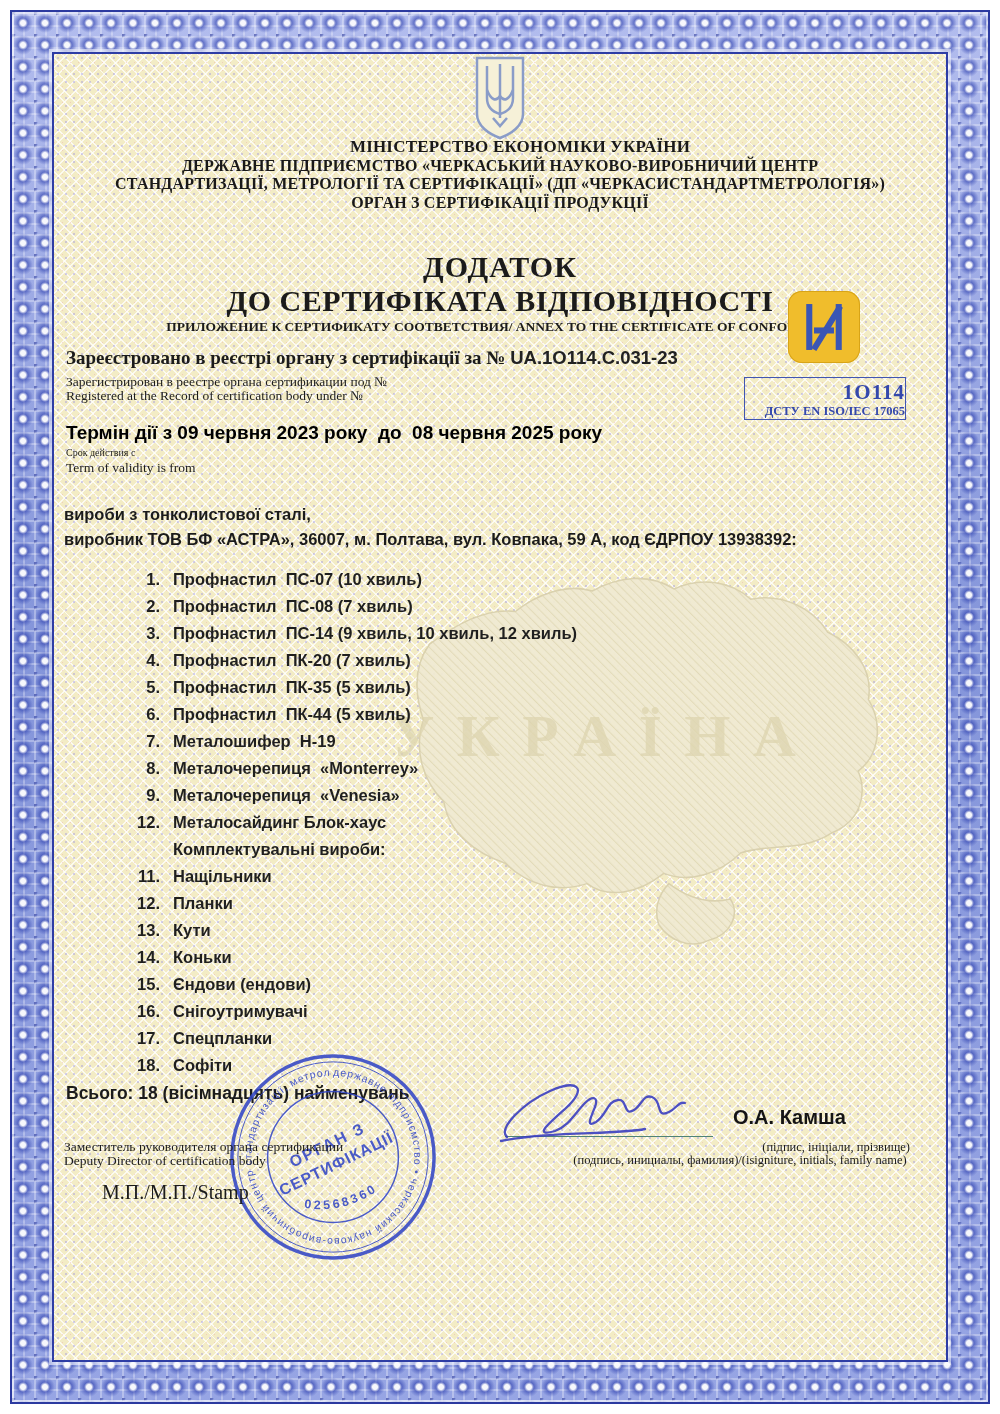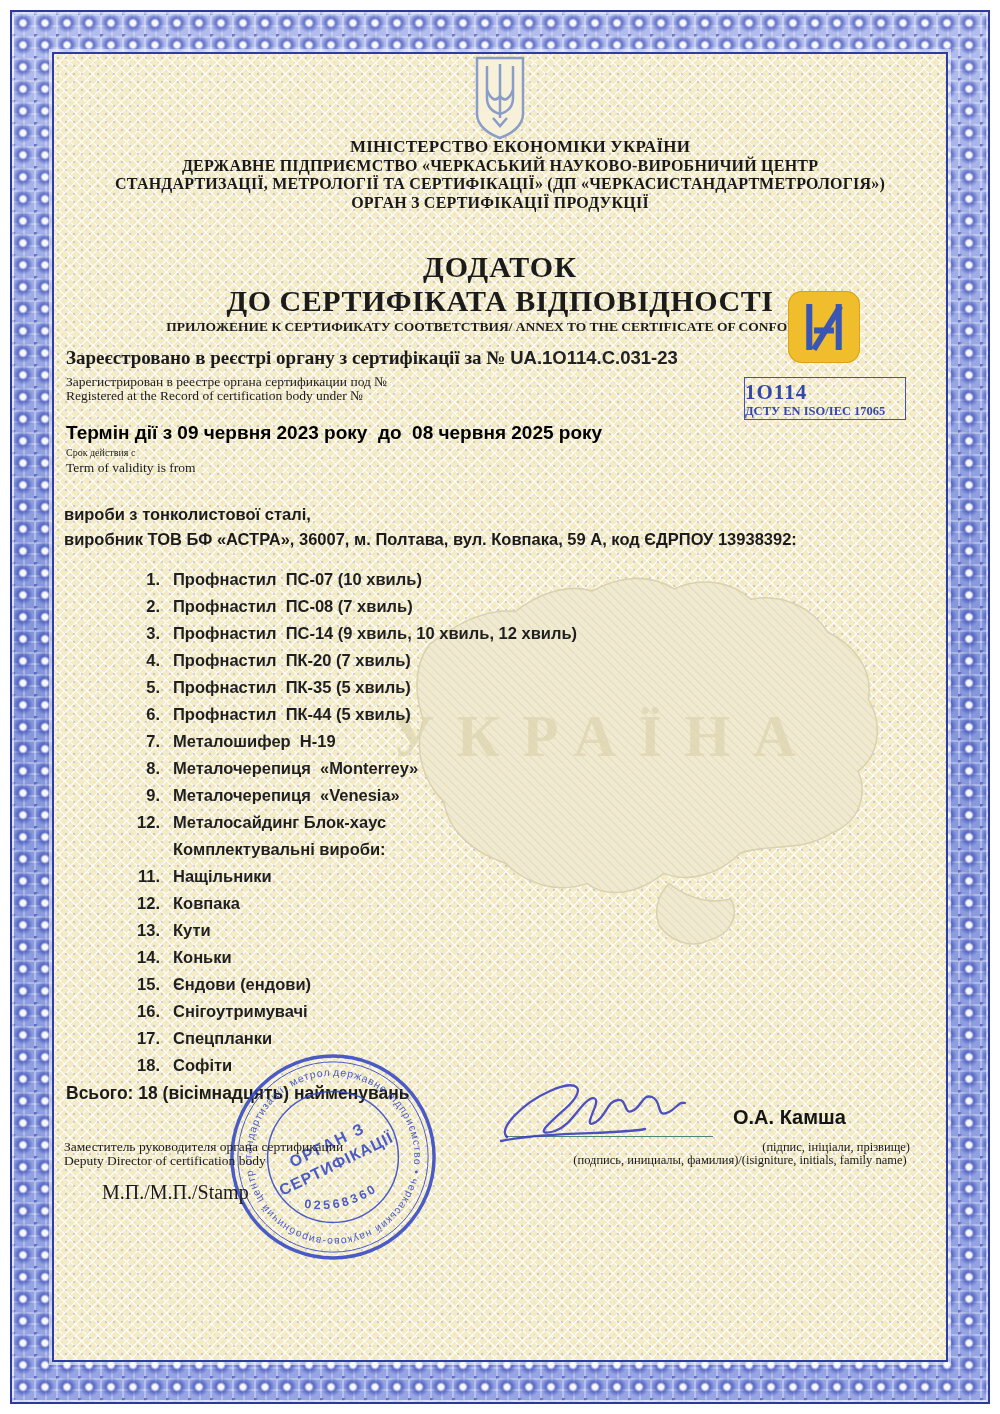--- a/index.html
+++ b/index.html
@@ -53,21 +53,21 @@
 
   .reg{left:66px;top:347px;font-size:19px;z-index:2;}
   .reg .num{font-family:"Liberation Sans",sans-serif;font-size:18.5px;color:#222;}
   .reg-ru{left:66px;top:374px;font-size:13.5px;z-index:2;}
   .reg-en{left:66px;top:388px;font-size:13.5px;z-index:2;}
 
   .badge{left:788px;top:291px;width:72px;height:72px;border-radius:14px;
     background:#f0bd2c;z-index:2;display:flex;align-items:center;justify-content:center;
     box-shadow:0 0 0 1px #d8a417 inset;}
   .codebox{left:744px;top:377px;width:160px;height:41px;border:1.5px solid #4156b0;
-    color:#3448ac;text-align:left;z-index:2;line-height:1;}
+    color:#3448ac;text-align:right;z-index:2;line-height:1;}
   .codebox .c1{font-size:21px;font-weight:bold;margin-top:4px;letter-spacing:1px;}
   .codebox .c2{font-size:12.5px;font-weight:bold;margin-top:2px;}
 
   .valid{left:66px;top:422px;font-size:19px;color:#000000;z-index:2;}
   .valid-ru{left:66px;top:447px;font-size:10px;z-index:2;}
   .valid-en{left:66px;top:460px;font-size:13.5px;z-index:2;}
 
   .subj1{left:64px;top:505px;font-size:16.5px;z-index:2;}
   .subj2{left:64px;top:530px;font-size:16.5px;z-index:2;}
 
@@ -207,21 +207,21 @@
     <div class="prow">
         <span class="pn"></span>
         <span class="pt">Комплектувальні вироби:</span>
       </div>
     <div class="prow">
         <span class="pn">11.</span>
         <span class="pt">Нащільники</span>
       </div>
     <div class="prow">
         <span class="pn">12.</span>
-        <span class="pt">Ковпака</span>
+        <span class="pt">Планки</span>
       </div>
     <div class="prow">
         <span class="pn">13.</span>
         <span class="pt">Кути</span>
       </div>
     <div class="prow">
         <span class="pn">14.</span>
         <span class="pt">Коньки</span>
       </div>
     <div class="prow">

